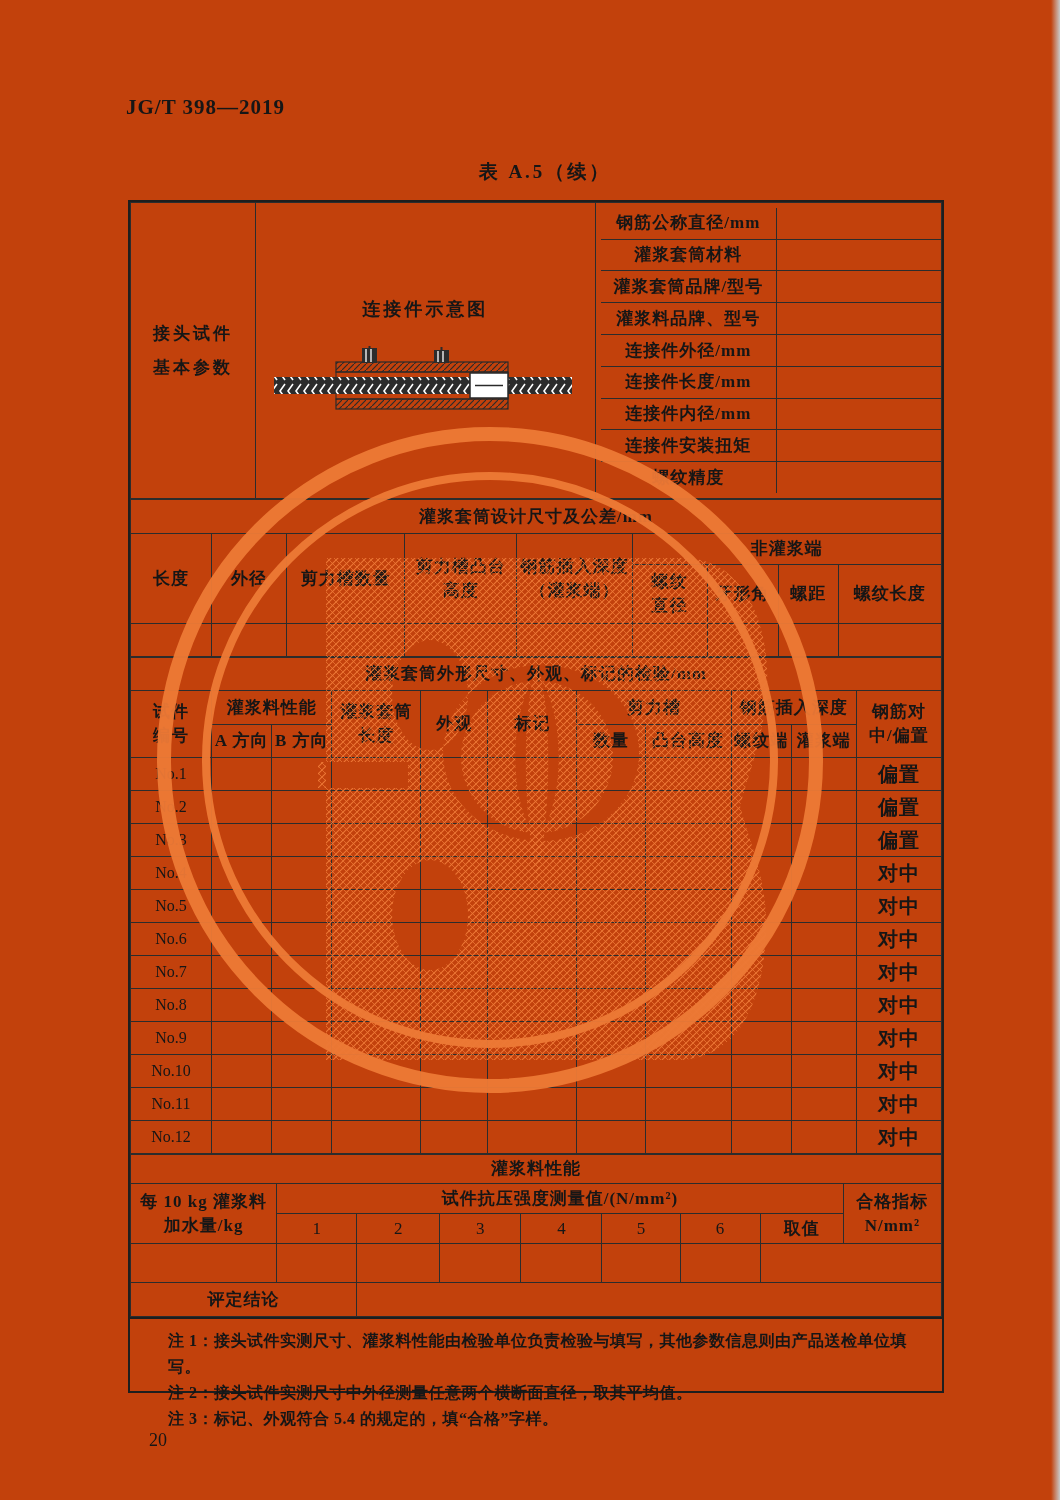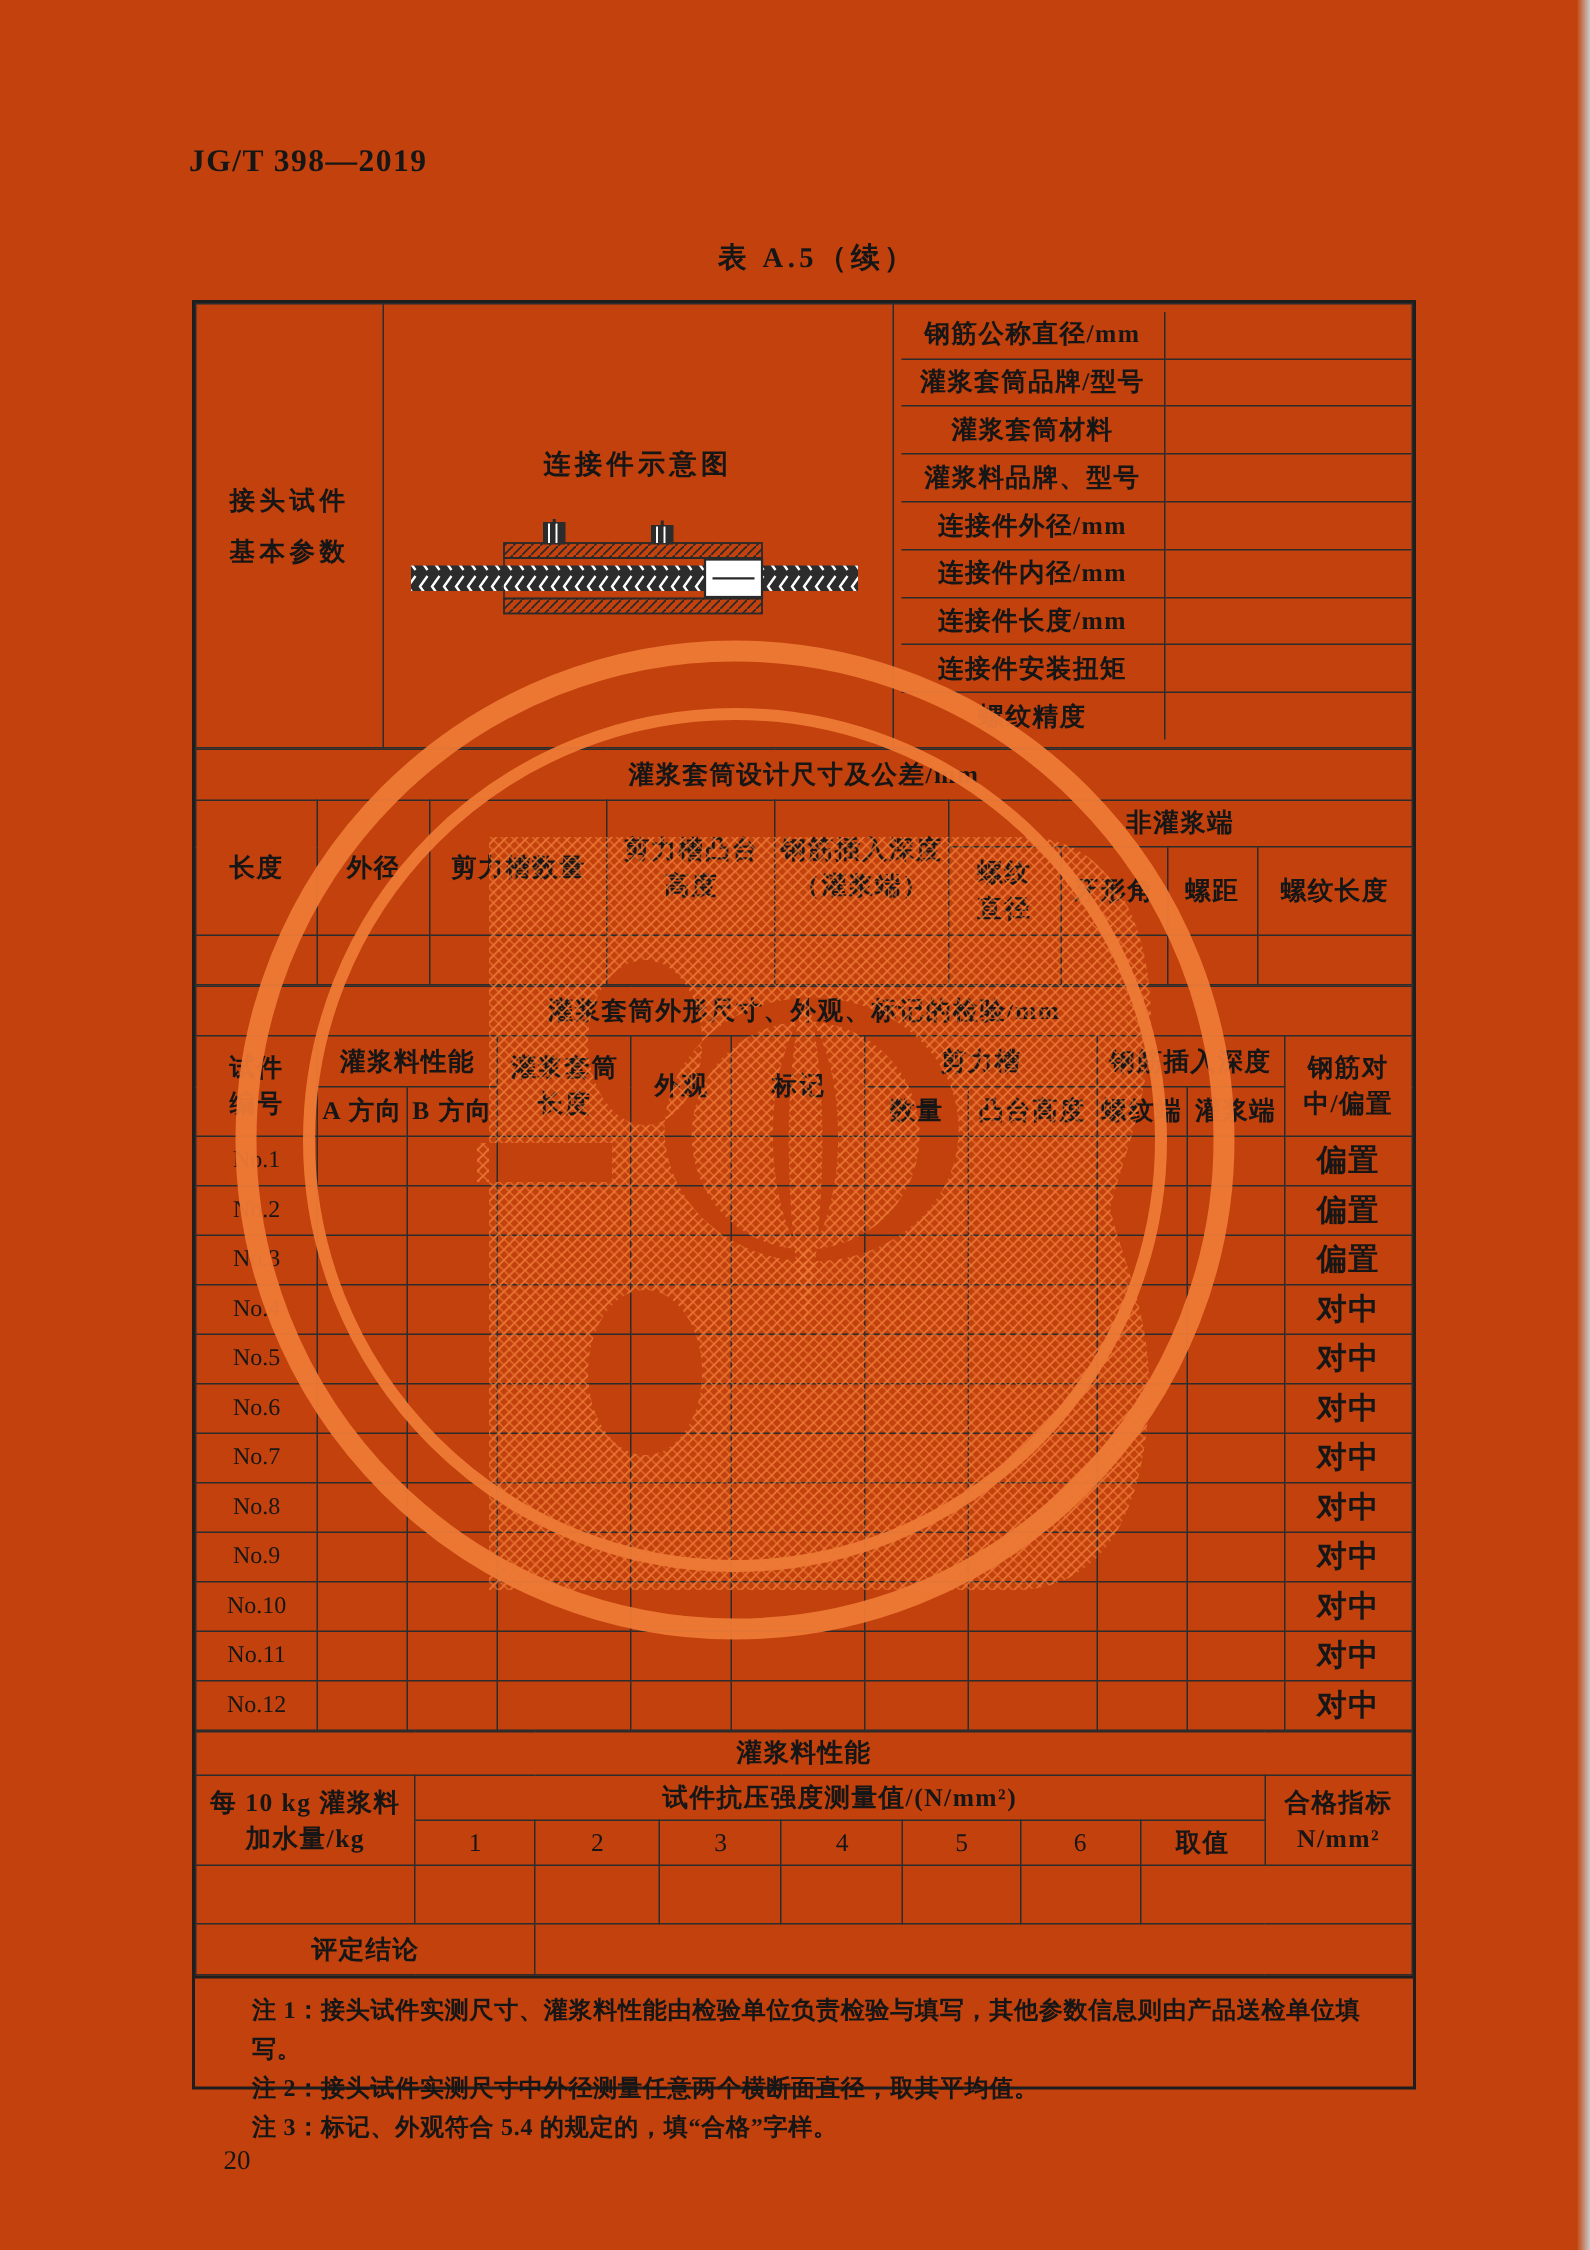--- a/index.html
+++ b/index.html
@@ -106,41 +106,41 @@
             <colgroup>
                   <col style="width:176px">
                   <col style="width:170px">
                 </colgroup>
             <tbody>
                   <tr>
                     <td class="lbl">钢筋公称直径/mm</td>
                     <td></td>
                   </tr>
             <tr>
+                    <td class="lbl">灌浆套筒材料</td>
+                    <td></td>
+                  </tr>
+            <tr>
                     <td class="lbl">灌浆套筒品牌/型号</td>
                     <td></td>
                   </tr>
             <tr>
-                    <td class="lbl">灌浆套筒材料</td>
-                    <td></td>
-                  </tr>
-            <tr>
                     <td class="lbl">灌浆料品牌、型号</td>
                     <td></td>
                   </tr>
             <tr>
                     <td class="lbl">连接件外径/mm</td>
                     <td></td>
                   </tr>
             <tr>
+                    <td class="lbl">连接件长度/mm</td>
+                    <td></td>
+                  </tr>
+            <tr>
                     <td class="lbl">连接件内径/mm</td>
-                    <td></td>
-                  </tr>
-            <tr>
-                    <td class="lbl">连接件长度/mm</td>
                     <td></td>
                   </tr>
             <tr>
                     <td class="lbl">连接件安装扭矩</td>
                     <td></td>
                   </tr>
             <tr>
                     <td class="lbl">螺纹精度</td>
                     <td></td>
                   </tr>

